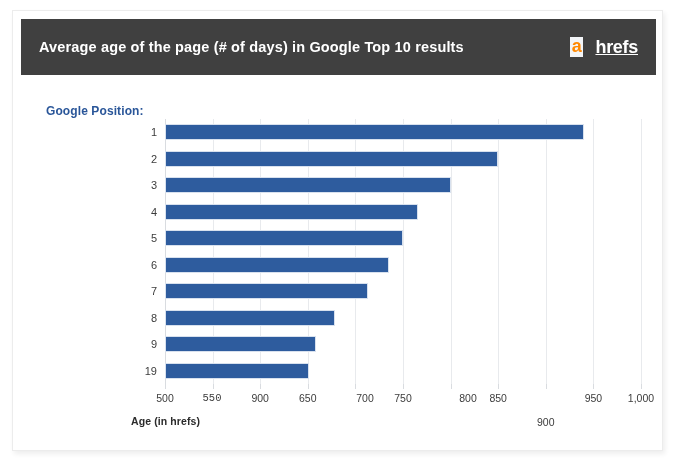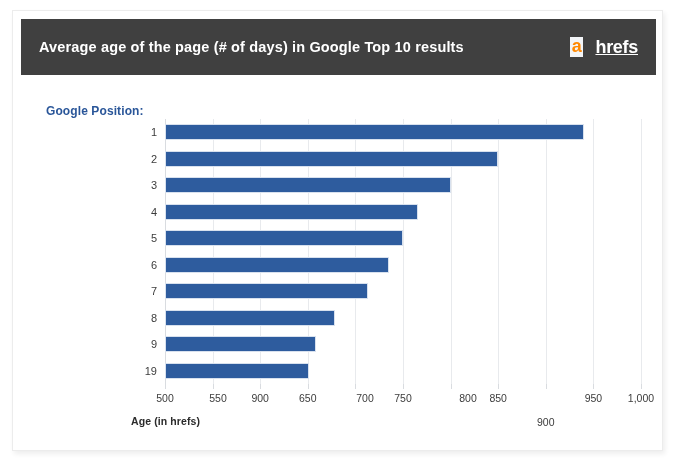--- a/index.html
+++ b/index.html
@@ -248,21 +248,21 @@
             <div class="row-label">19</div>
             <div class="bar" title="10: 651" style="width: 143.752px; background: rgb(46, 92, 158);"></div>
           </div>
         </div>
     </div>
 
     <div class="xaxis" id="xaxis">
         <div class="tickmark" style="left: 144px;"></div>
         <div class="xtick" style="left: 144px;">500</div>
         <div class="tickmark" style="left: 191.6px;"></div>
-        <div class="xtick" style="left: 197px;">550</div>
+        <div class="xtick" style="left: 191px; font-family: Liberation Mono, monospace;">550</div>
         <div class="tickmark" style="left: 239.2px;"></div>
         <div class="xtick" style="left: 239.2px;">900</div>
         <div class="tickmark" style="left: 286.8px;"></div>
         <div class="xtick" style="left: 286.8px;">650</div>
         <div class="tickmark" style="left: 334.4px;"></div>
         <div class="xtick" style="left: 344px;">700</div>
         <div class="tickmark" style="left: 382px;"></div>
         <div class="xtick" style="left: 382px;">750</div>
         <div class="tickmark" style="left: 429.6px;"></div>
         <div class="xtick" style="left: 447px;">800</div>

